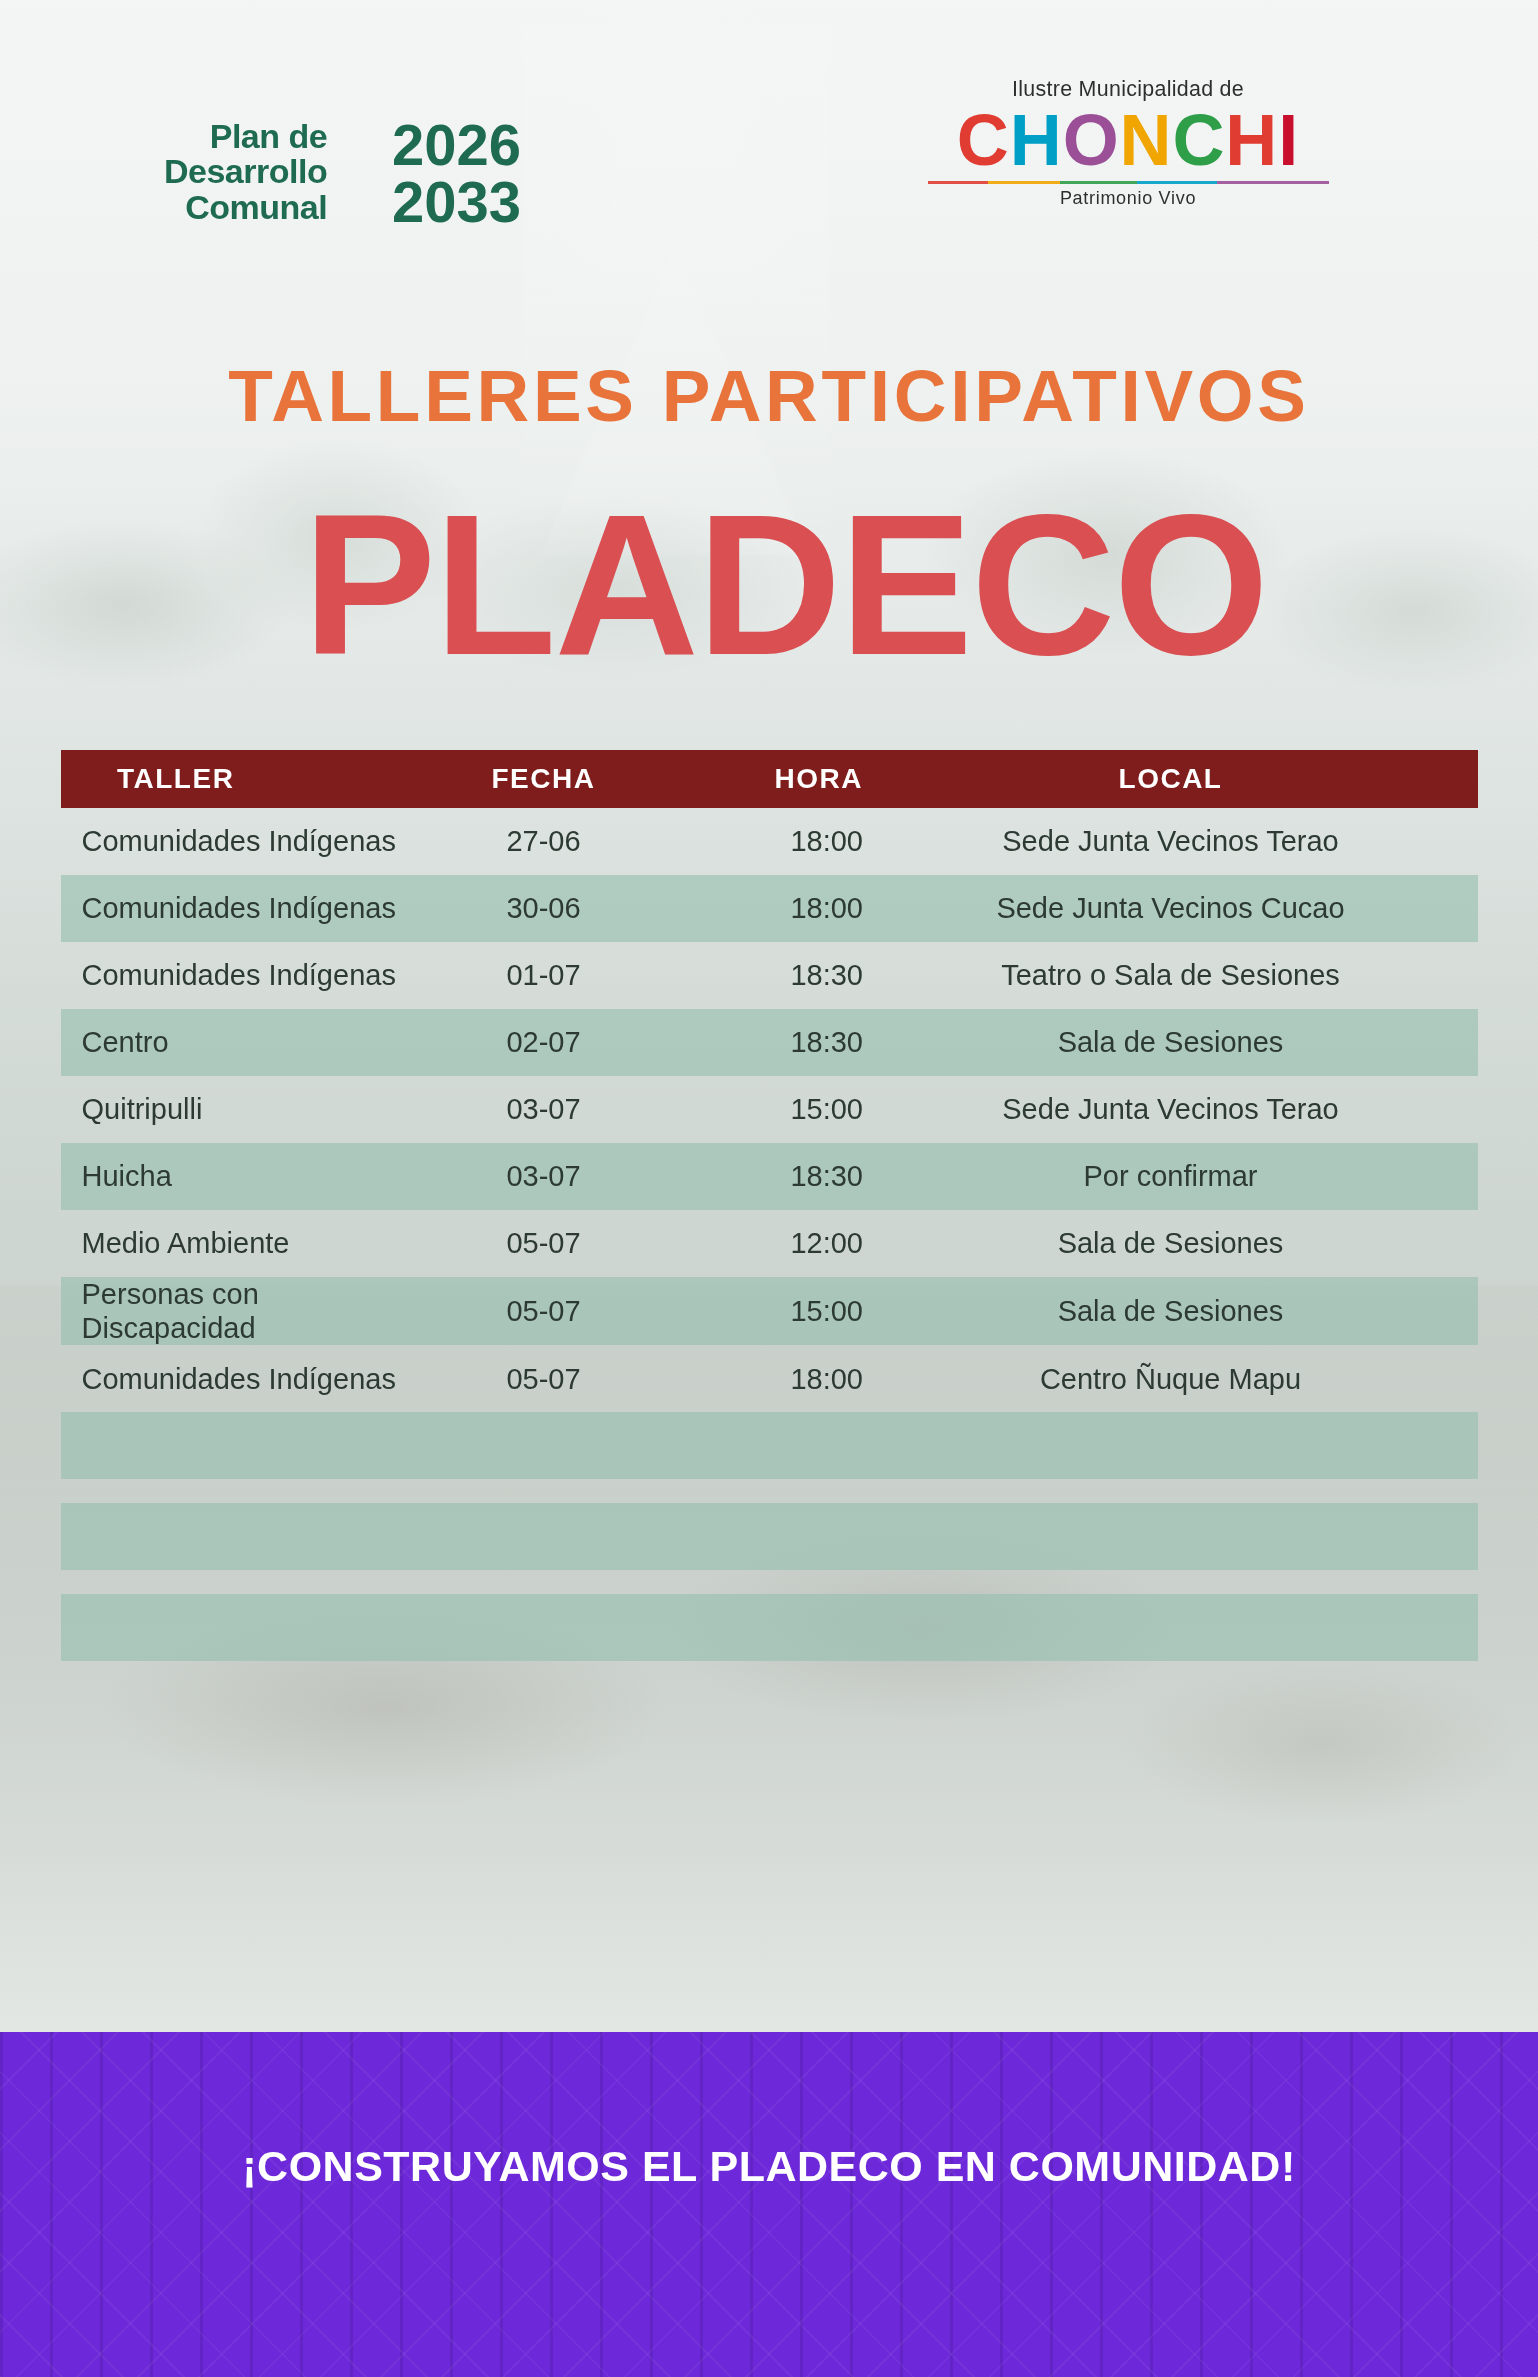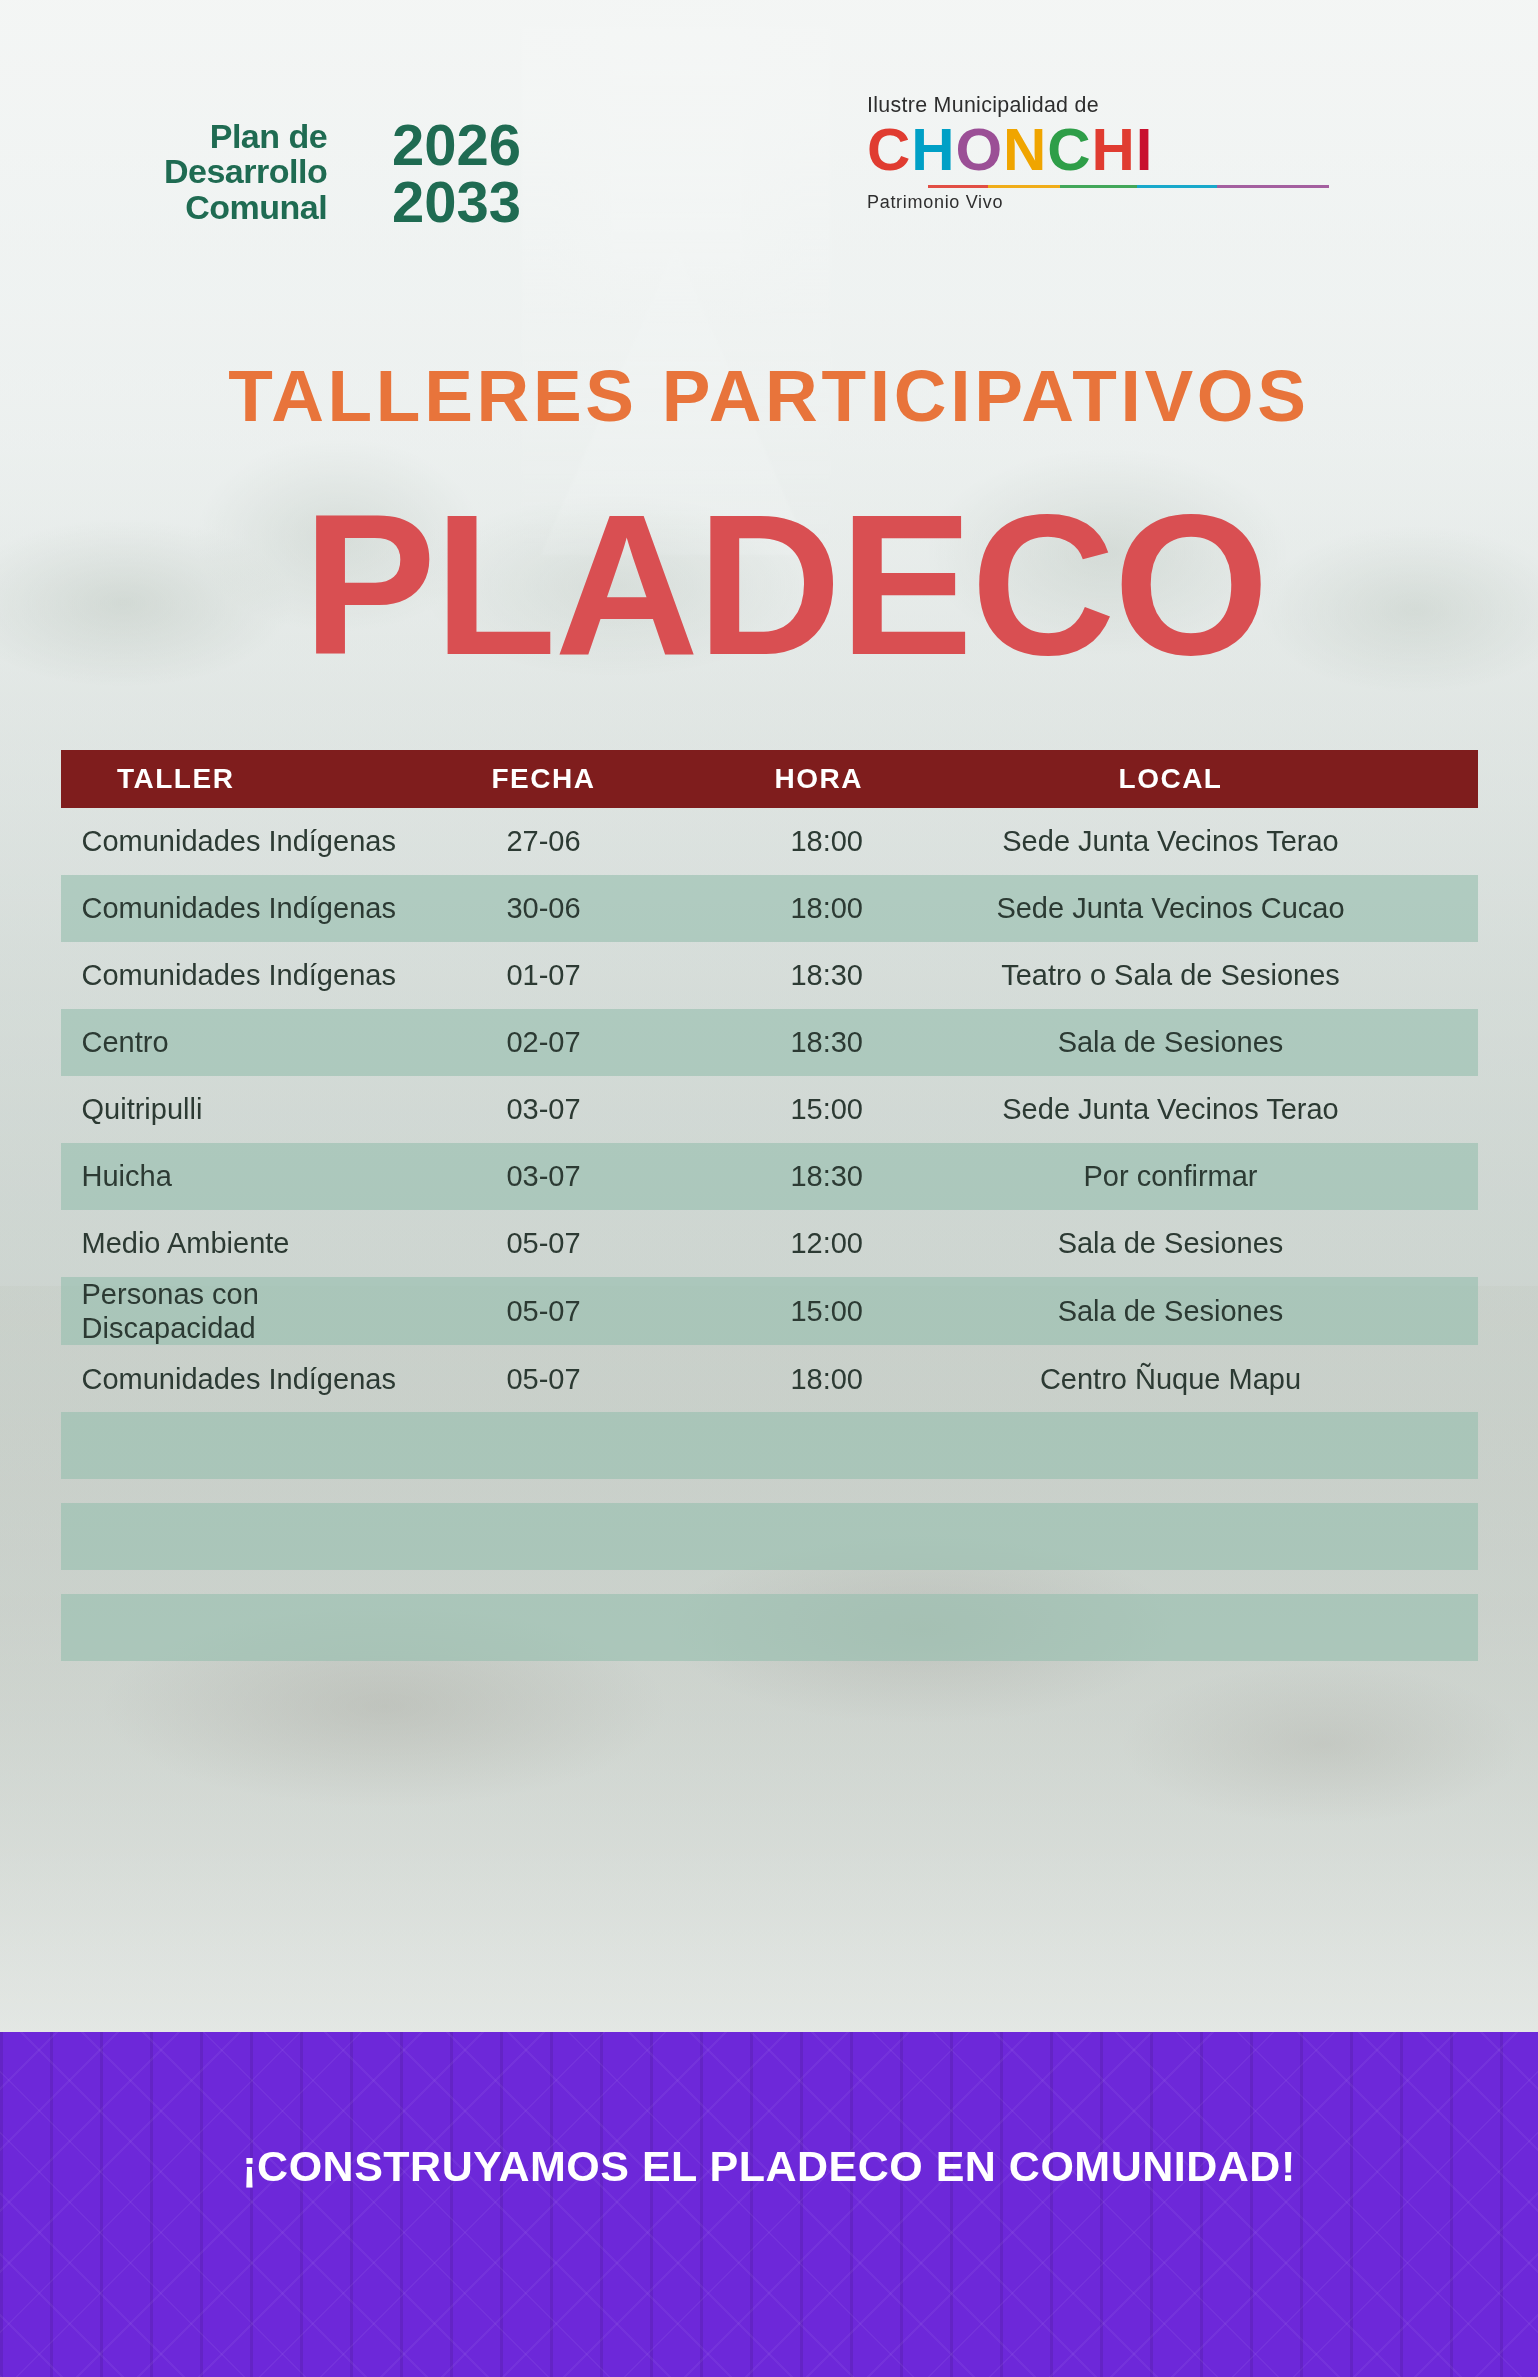--- a/index.html
+++ b/index.html
@@ -122,34 +122,34 @@
     font-size: 58px;
     letter-spacing: 0px;
     color: #1f6b52;
   }
   .plan-years span { display: block; }
 
   
   .logo {
     position: absolute;
     left: 867px;
-    top: 93px;
+    top: 77px;
     width: 522px;
     height: 177px;
-    text-align: left;
+    text-align: center;
   }
   .logo-top {
     font-size: 21.4px;
     color: #2e2e2e;
     letter-spacing: 0.3px;
     margin-bottom: 1.9px;
   }
   .logo-word {
     font-weight: bold;
-    font-size: 60px;
+    font-size: 72px;
     letter-spacing: 0.9px;
     line-height: 1;
     white-space: nowrap;
   }
   .logo-word .l1 { color: #e03c31; }
   .logo-word .l2 { color: #00a0c6; }
   .logo-word .l3 { color: #9b4f96; }
   .logo-word .l4 { color: #f0a500; }
   .logo-word .l5 { color: #2e9e48; }
   .logo-word .l6 { color: #e03c31; }

